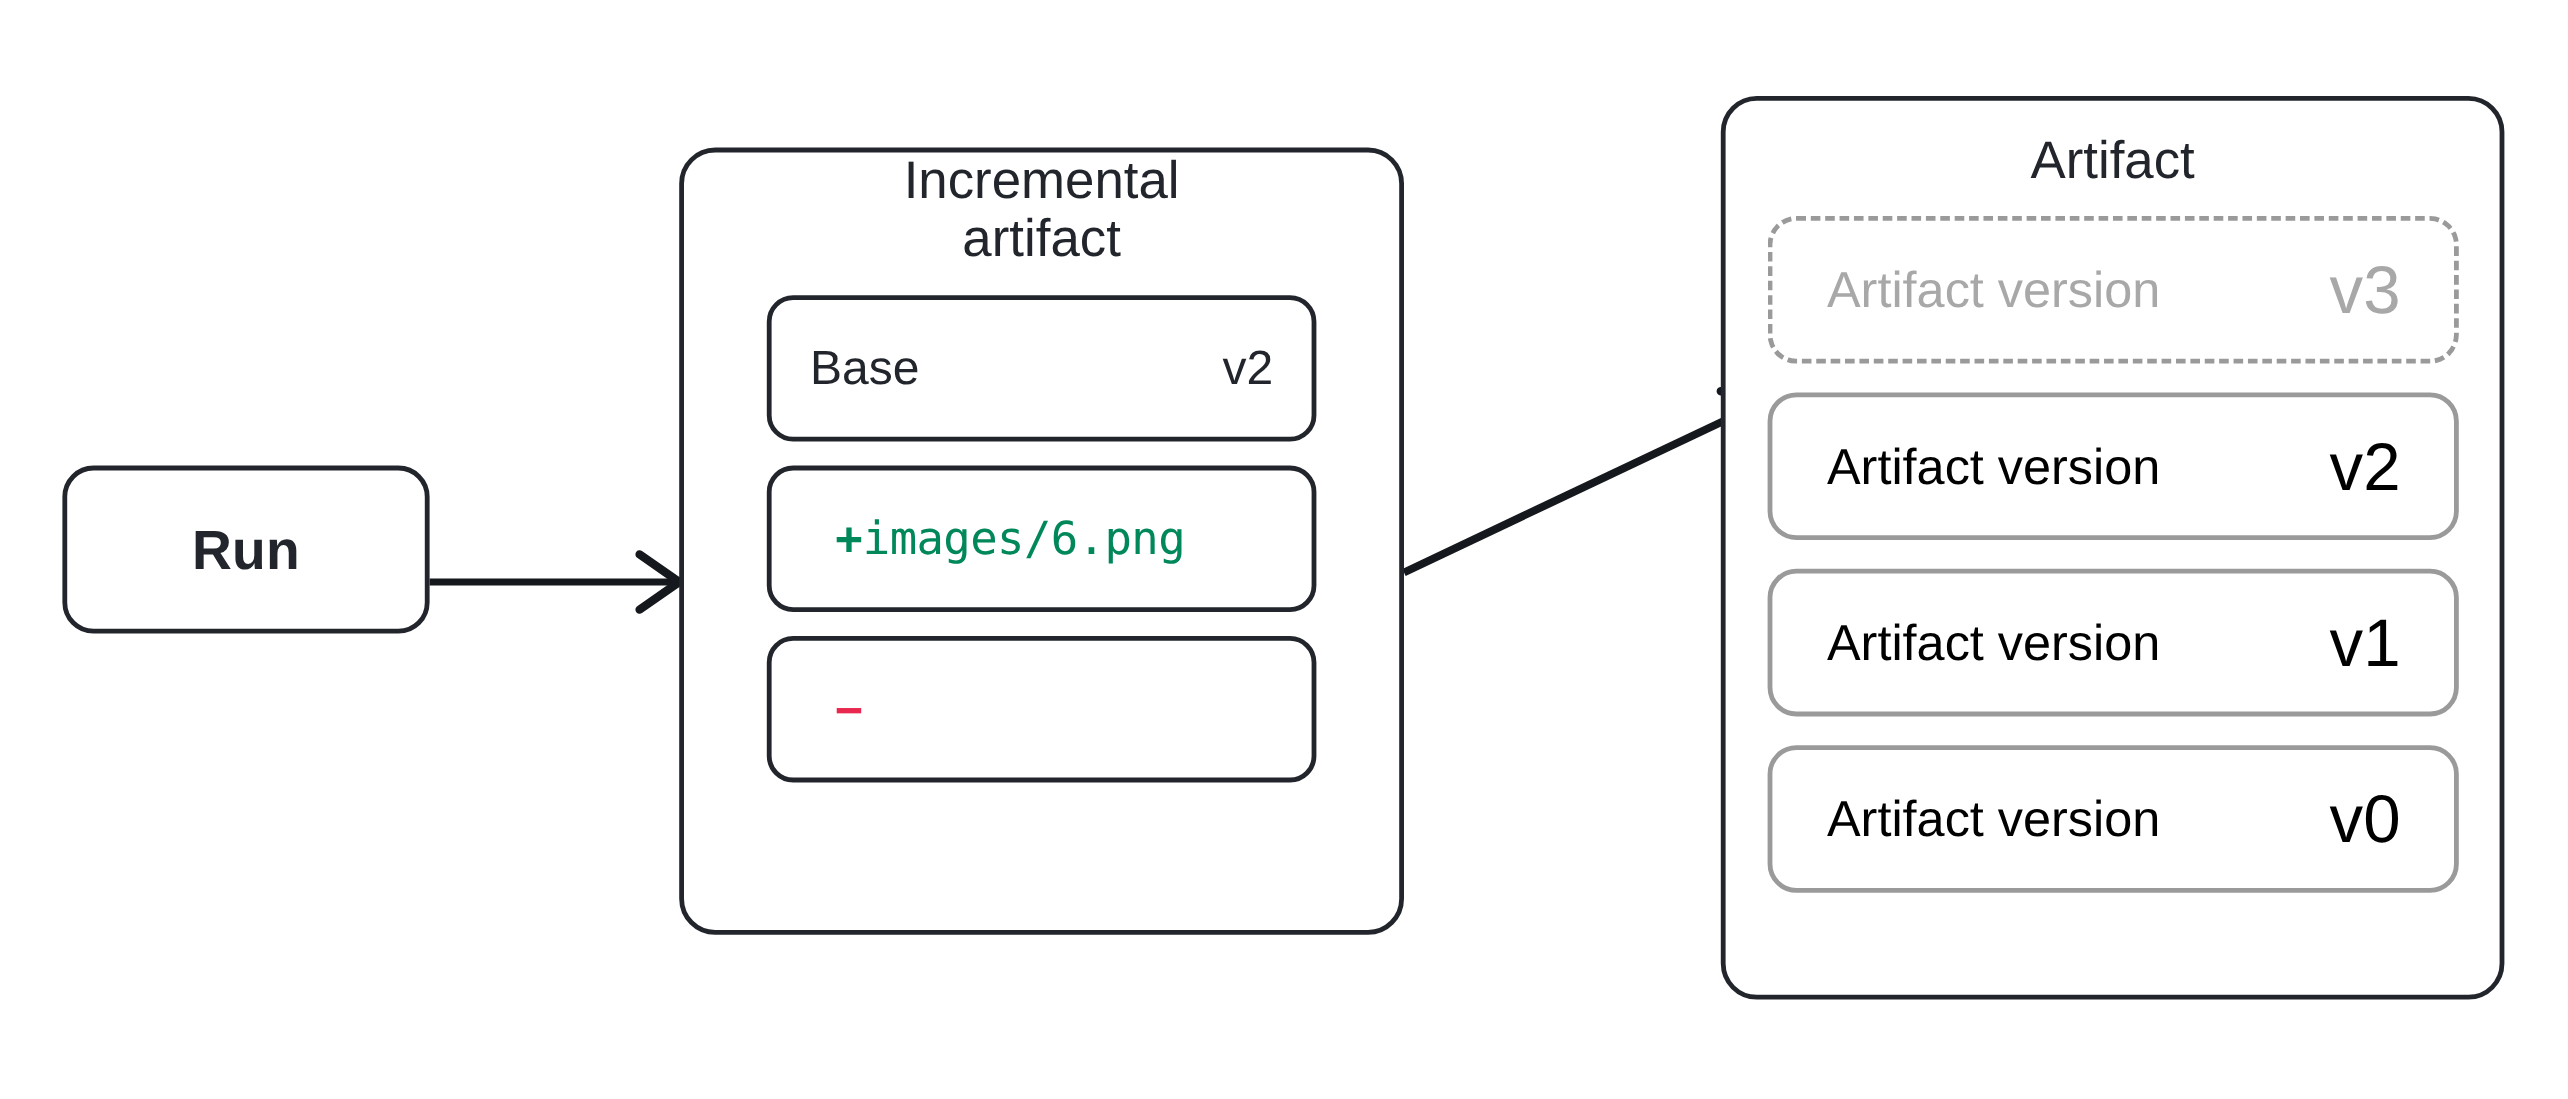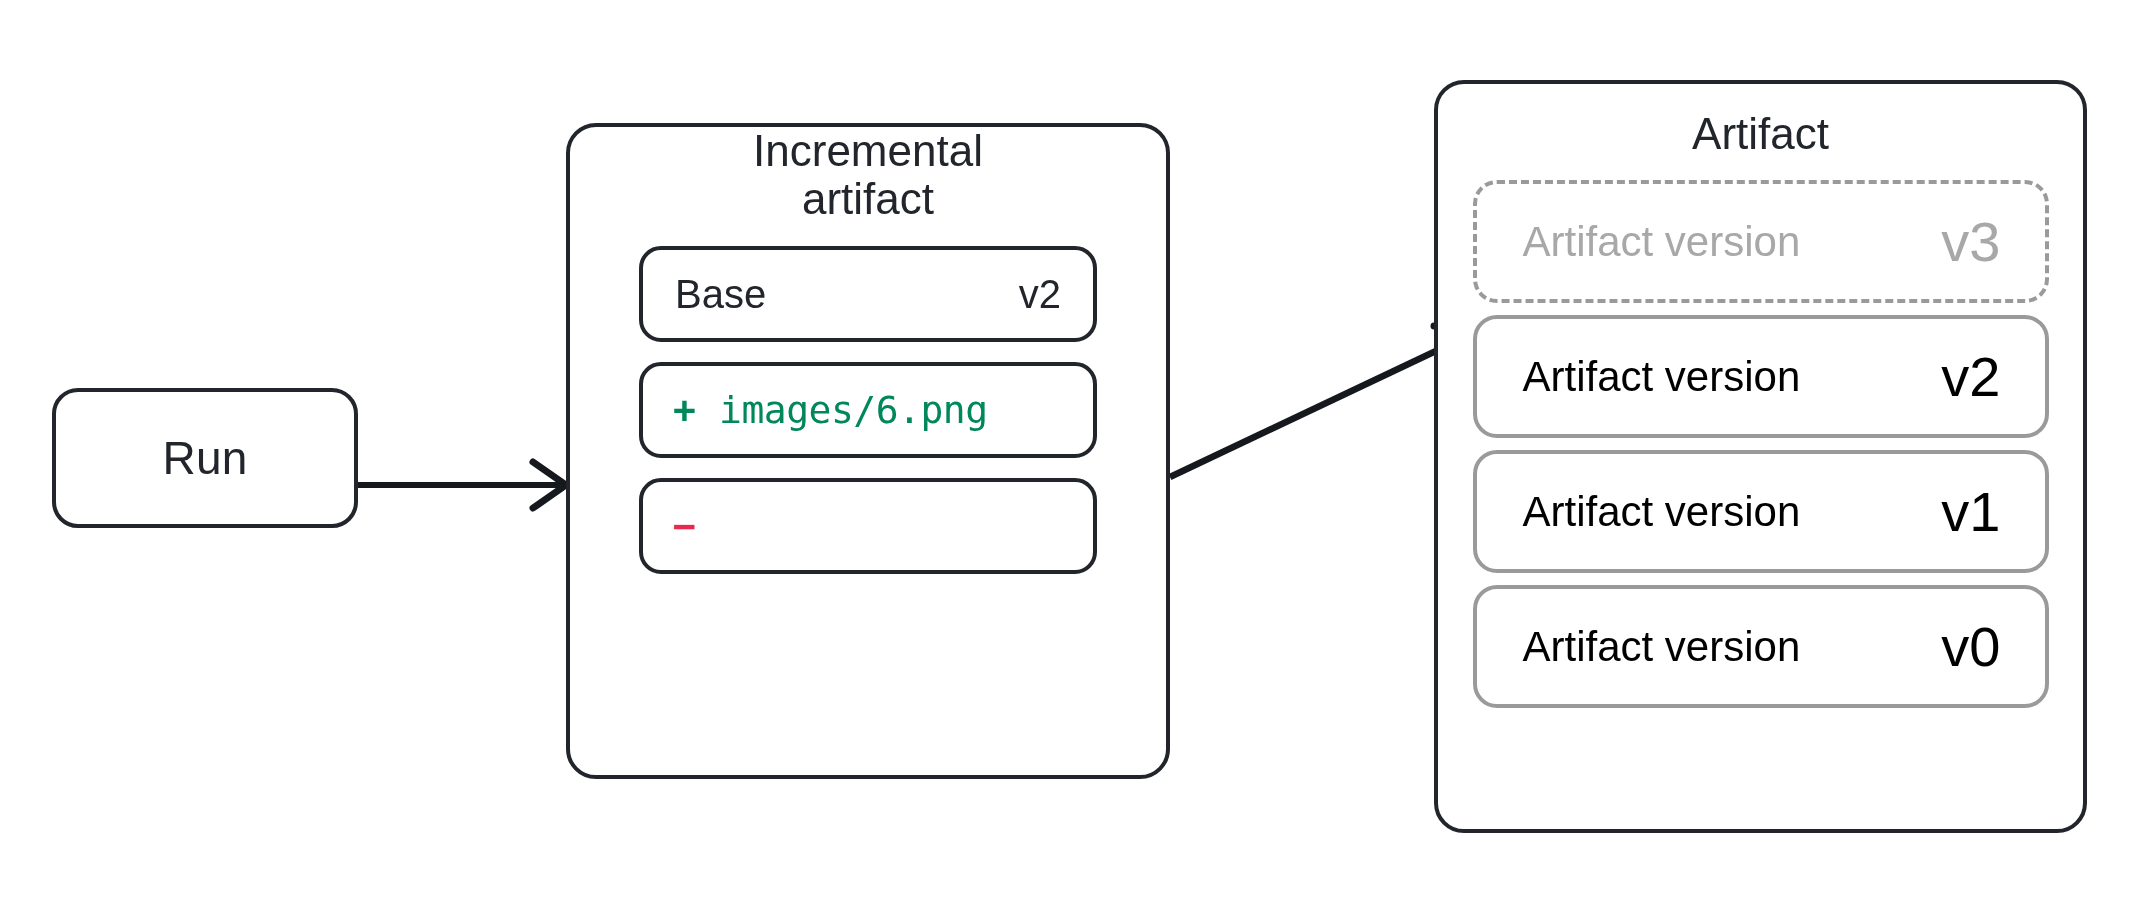--- a/index.html
+++ b/index.html
@@ -39,20 +39,21 @@
     border: 4px solid #22262c;
     border-radius: 26px;
     align-items: center;
     justify-content: center;
   }
   .run-label {
     font-size: 46px;
     line-height: 1;
     color: #22262c;
     letter-spacing: 0.2px;
+    font-weight: bold;
   }
 
   
   .incremental-node {
     left: 566px;
     top: 123px;
     width: 604px;
     height: 656px;
     border: 4px solid #22262c;
     border-radius: 30px;
@@ -72,28 +73,29 @@
     margin-top: 24px;
     width: 100%;
     display: flex;
     flex-direction: column;
     align-items: center;
     gap: 20px;
   }
   .inc-row {
     box-sizing: border-box;
     width: 458px;
-    height: 96px;
+    height: 122px;
     border: 4px solid #22262c;
     border-radius: 22px;
     background: #ffffff;
     display: flex;
     align-items: center;
     justify-content: space-between;
     padding: 0 32px;
+    text-align: right;
   }
   .inc-row .row-left {
     font-size: 40px;
     color: #22262c;
   }
   .inc-row .row-right {
     font-size: 40px;
     color: #22262c;
   }
 
@@ -135,21 +137,21 @@
     color: #22262c;
     text-align: center;
   }
 
   .version-rows {
     margin-top: 22px;
     width: 100%;
     display: flex;
     flex-direction: column;
     align-items: center;
-    gap: 12px;
+    gap: 24px;
   }
   .version-row {
     box-sizing: border-box;
     width: 576px;
     height: 123px;
     border: 4px solid #9a9a9a;
     border-radius: 24px;
     background: #ffffff;
     display: flex;
     align-items: center;

